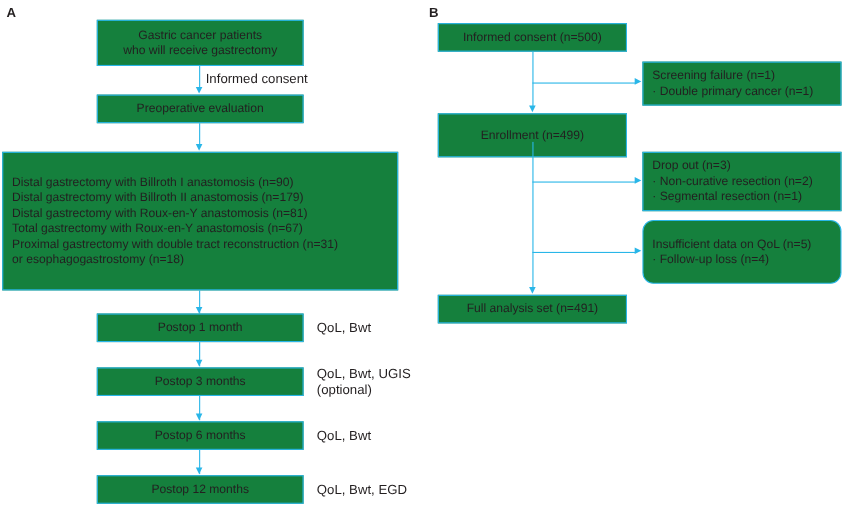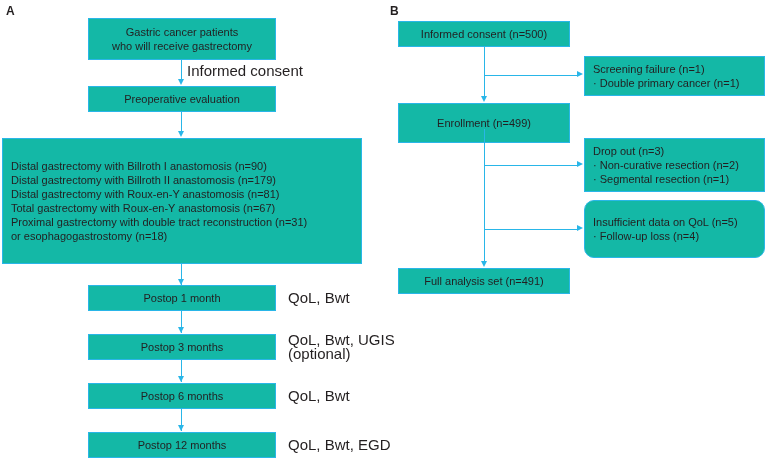--- a/index.html
+++ b/index.html
@@ -17,42 +17,42 @@
   .panel-label {
     position: absolute;
     font-size: 12px;
     font-weight: bold;
     color: #231f20;
     letter-spacing: 0.2px;
   }
 
   .box {
     position: absolute;
-    background: #14b8a6;
+    background: #15803d;
     border: 1px solid #29b6e8;
     display: flex;
     align-items: center;
     justify-content: center;
     font-size: 11px;
     line-height: 14px;
     color: #231f20;
     text-align: center;
     padding: 2px 4px;
   }
   .box.left-align {
     justify-content: flex-start;
     text-align: left;
     padding-left: 8px;
   }
   .box .lines { width: 100%; }
   .box .lines div { white-space: nowrap; }
 
   .note {
     position: absolute;
-    font-size: 15px;
+    font-size: 12px;
     line-height: 14px;
     color: #231f20;
     white-space: pre-line;
   }
 
   .vline {
     position: absolute;
     width: 1px;
     background: #29b6e8;
   }

